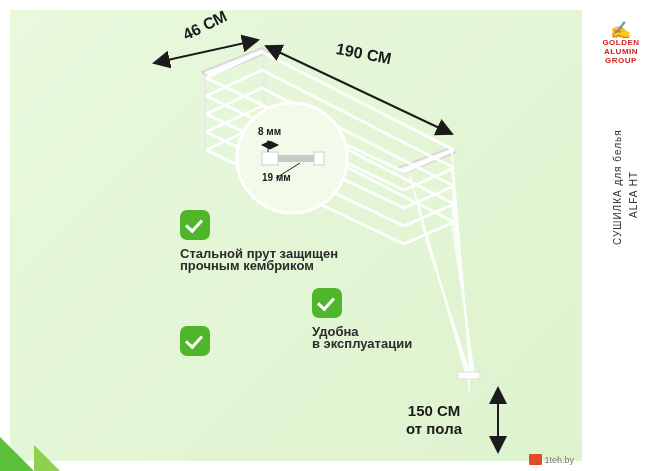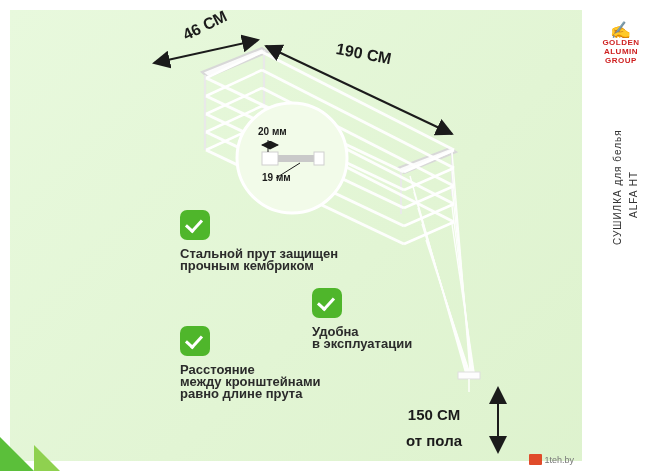--- a/index.html
+++ b/index.html
@@ -165,21 +165,21 @@
     color: #1b1b1b;
   }
   .dim.rot-46 { transform: rotate(-26deg); transform-origin: left top; }
   .dim.rot-190 { transform: rotate(11deg); transform-origin: left top; }
 
   .floor-label {
     position: absolute;
     font-size: 15px;
     font-weight: bold;
     color: #1b1b1b;
-    line-height: 26px;
+    line-height: 18px;
     text-align: center;
     white-space: pre-line;
   }
   .callout-label {
     position: absolute;
     font-size: 10px;
     font-weight: bold;
     color: #1b1b1b;
   }
 </style>
@@ -271,43 +271,40 @@
       <line x1="262" y1="145" x2="278" y2="145" stroke="#1b1b1b" stroke-width="1" marker-start="url(#arrT)" marker-end="url(#arrH)"></line>
       <line x1="276" y1="178" x2="300" y2="163" stroke="#1b1b1b" stroke-width="1"></line>
     </g>
 
     <line x1="498" y1="388" x2="498" y2="452" stroke="#1b1b1b" stroke-width="2" marker-start="url(#arrT)" marker-end="url(#arrH)"></line>
   </svg>
 
   <div class="dim rot-46" style="left:180px; top:28px;">46 СМ</div>
   <div class="dim rot-190" style="left:338px; top:40px;">190 СМ</div>
 
-  <div class="callout-label" style="left:258px; top:126px;">20 мм</div>
+  <div class="callout-label" style="left:258px; top:126px;">8 мм</div>
   <div class="callout-label" style="left:262px; top:172px;">19 мм</div>
 
   <div class="floor-label" style="left:386px; top:402px; width:96px;">150 СМ
 от пола</div>
 
   <div class="bullet vert" style="left:180px; top:210px; width:160px;">
     <div class="check"></div>
     <div class="bullet-text">Стальной прут защищен
 прочным кембриком</div>
   </div>
 
   <div class="bullet vert" style="left:312px; top:288px; width:140px;justify-content:space-between;">
     <div class="check"></div>
     <div class="bullet-text">Удобна
 в эксплуатации</div>
   </div>
 
   <div class="bullet vert" style="left:180px; top:326px; width:170px;">
     <div class="check"></div>
-    <div class="bullet-text">Расстояние
-между кронштейнами
-равно длине прута</div>
   </div>
 
   <div class="corner-green"></div>
   <div class="corner-green2"></div>
 
   <div class="side-strip">
     <div class="side-logo">
       <span class="swirl">✍</span>
       <span style="white-space:pre-line;">GOLDEN
 ALUMIN

